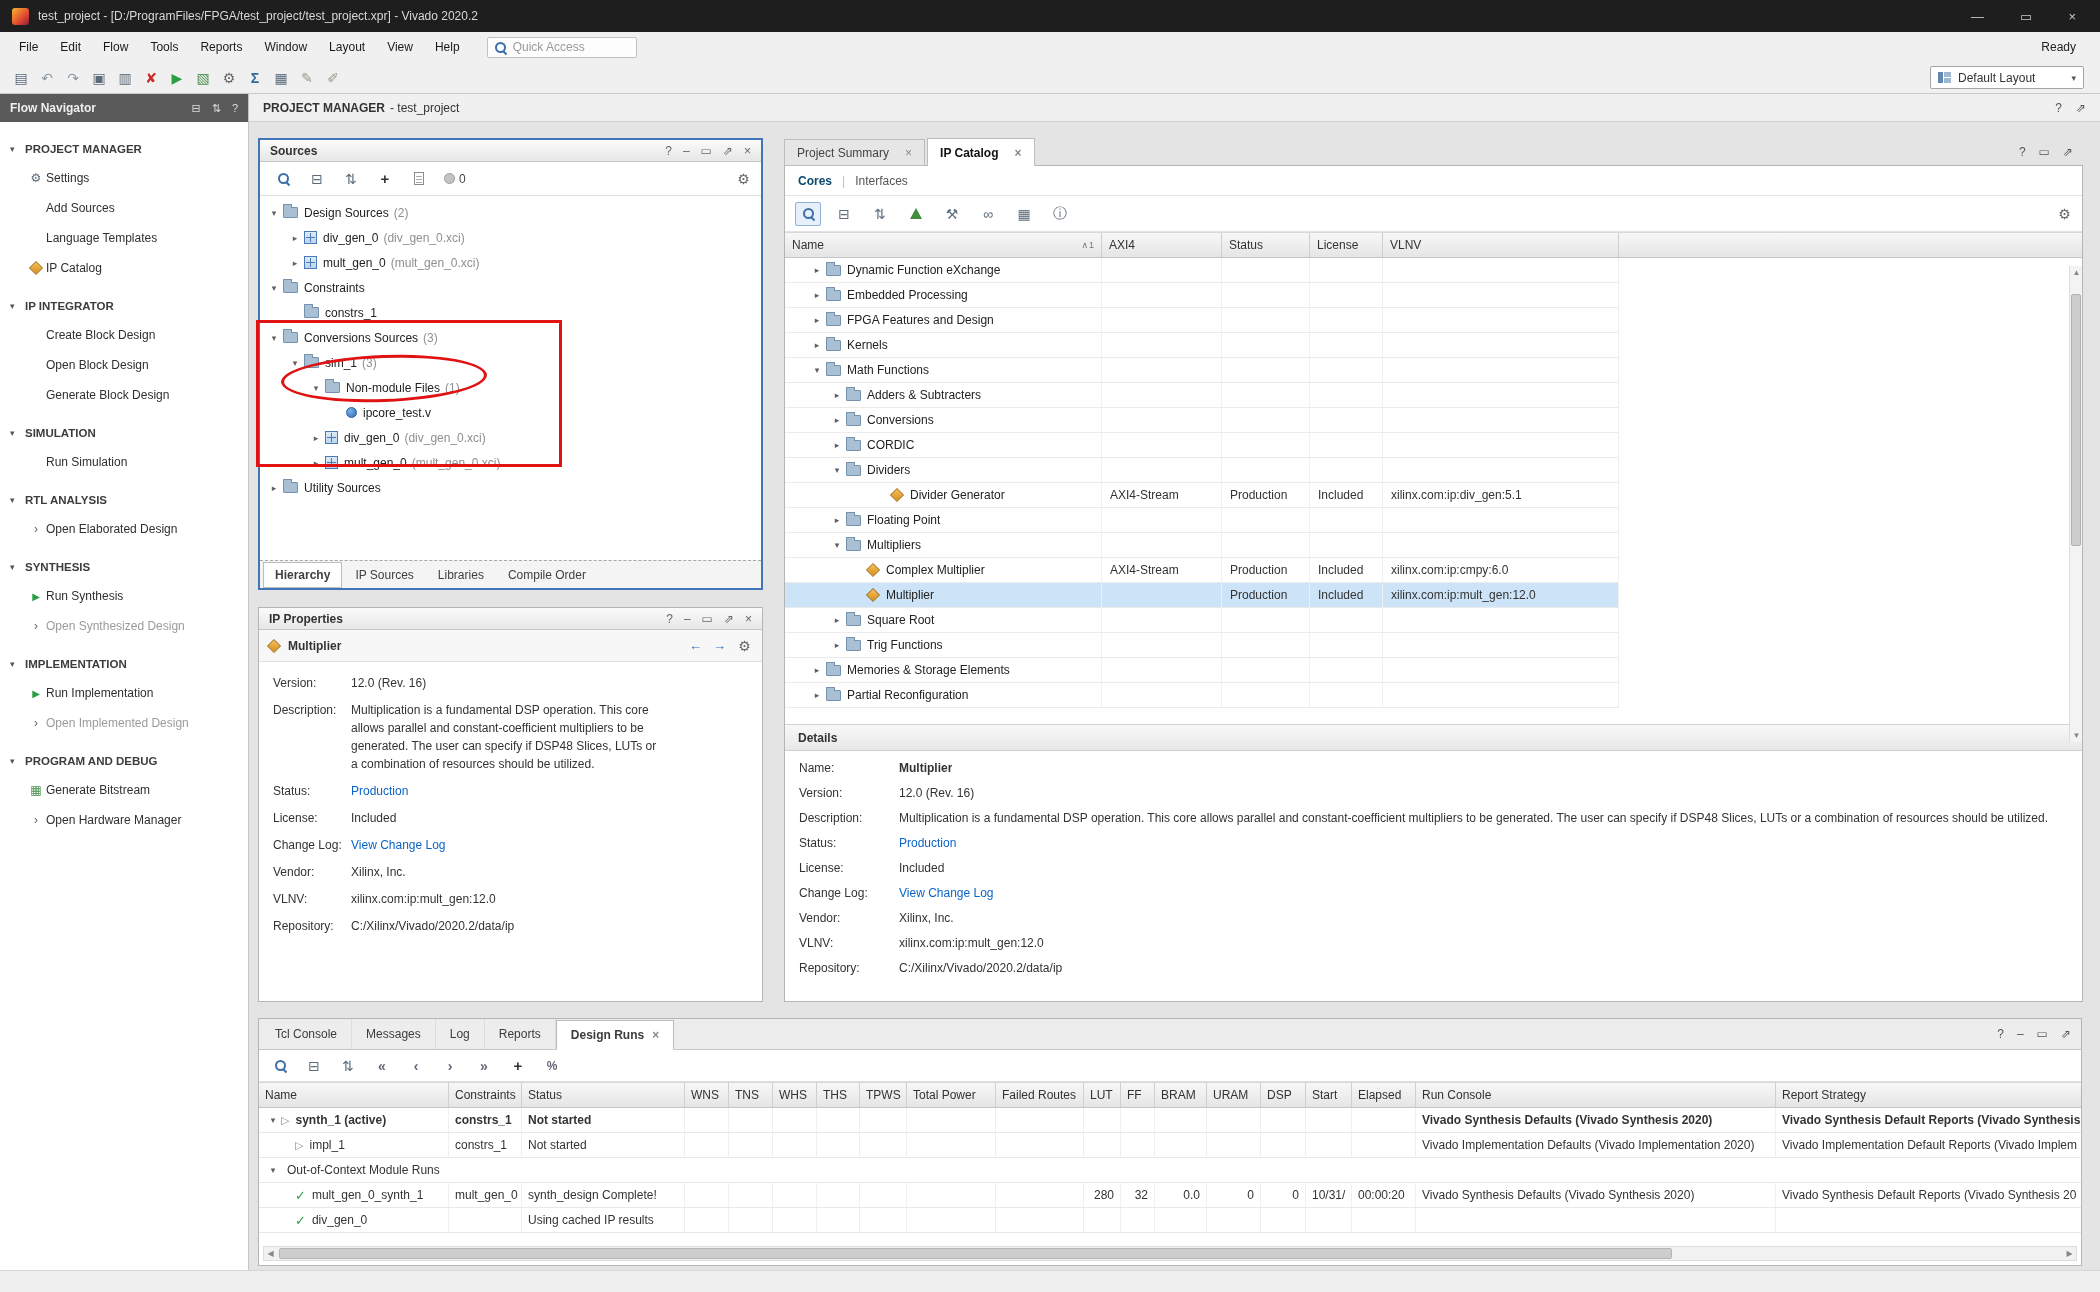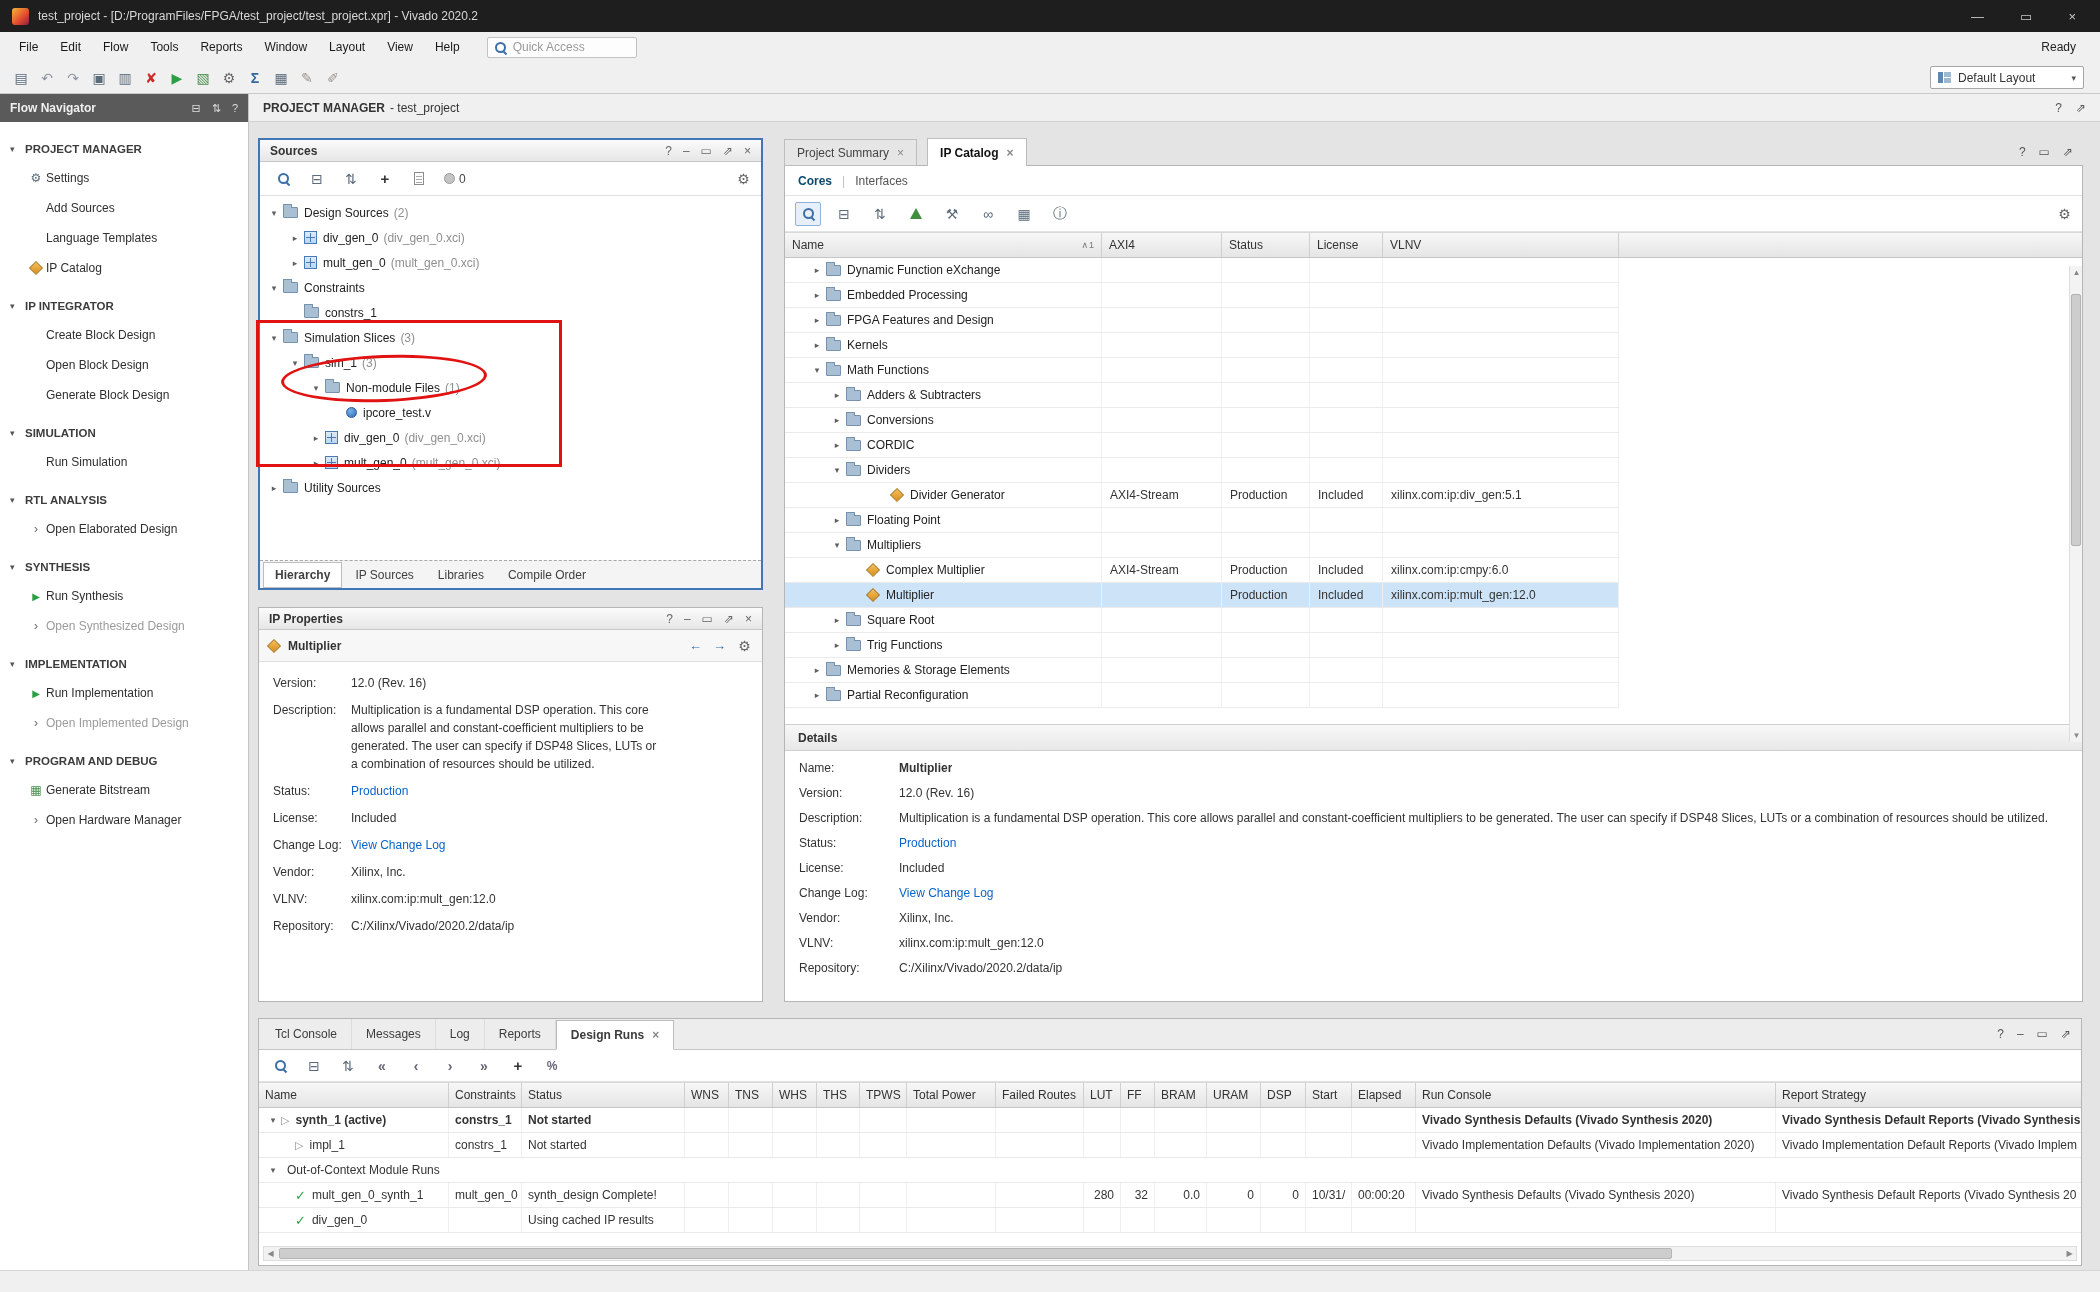--- a/index.html
+++ b/index.html
@@ -110,22 +110,22 @@
 .ipp-name{font-weight:bold}
 .nav-arrow{color:#2d6db8;font-size:13px}
 #ipp-fields{padding:12px 14px;overflow:hidden}
 .ipp-row{display:flex;margin-bottom:9px;line-height:18px}
 .ipp-label{flex:0 0 78px;color:#333}
 .ipp-value{max-width:308px}
 .link{color:#0a64c8}
 .bold{font-weight:bold}
 
 #main-tabs{position:absolute;left:784px;top:138px;height:28px;width:1299px;display:flex;align-items:flex-end;z-index:2;font-size:12px}
-.main-tab{display:flex;align-items:center;gap:8px;height:27px;padding:0 12px;background:#e6e6e6;border:1px solid #bdbdbd;
-          margin-right:10px;color:#444}
+.main-tab{display:flex;align-items:center;gap:16px;height:27px;padding:0 12px;background:#e6e6e6;border:1px solid #bdbdbd;
+          margin-right:2px;color:#444}
 .main-tab.active{background:#fff;font-weight:bold;color:#111;height:28px;border-bottom:none}
 .tab-close{color:#888;font-size:12px}
 .tabbar-icons{margin-left:auto;display:flex;gap:13px;padding:0 10px;color:#555;align-items:center;height:100%}
 #cat-panel{left:784px;top:165px;width:1299px;height:837px;display:flex;flex-direction:column}
 #cat-subtabs{height:30px;border-bottom:1px solid #e3e3e3;display:flex;align-items:center;padding:0 13px;gap:10px;font-size:12px;flex:none}
 .cat-subtab{color:#555}
 .cat-subtab.active{font-weight:bold;color:#0c4a6e}
 .subtab-div{color:#c0c0c0}
 #cat-toolbar{height:36px;border-bottom:1px solid #e3e3e3;display:flex;align-items:center;padding:0 10px;flex:none}
 #cat-search-row{height:34px;display:flex;align-items:center;gap:8px;padding:0 10px;flex:none}
@@ -436,21 +436,21 @@
         <span class="tr-label">Constraints</span>
       </div>
       <div class="tree-row" style="padding-left: 27px;">
         <span class="tr-exp"></span>
         <span class="tr-icon icon-folder"></span>
         <span class="tr-label">constrs_1</span>
       </div>
       <div class="tree-row" style="padding-left: 6px;">
         <span class="tr-exp">▾</span>
         <span class="tr-icon icon-folder"></span>
-        <span class="tr-label">Simulation Slices</span>
+        <span class="tr-label">Conversions Sources</span>
         <span class="tr-suffix">(3)</span>
       </div>
       <div class="tree-row" style="padding-left: 27px;">
         <span class="tr-exp">▾</span>
         <span class="tr-icon icon-folder"></span>
         <span class="tr-label">sim_1</span>
         <span class="tr-suffix">(3)</span>
       </div>
       <div class="tree-row" style="padding-left: 48px;">
         <span class="tr-exp">▾</span>

